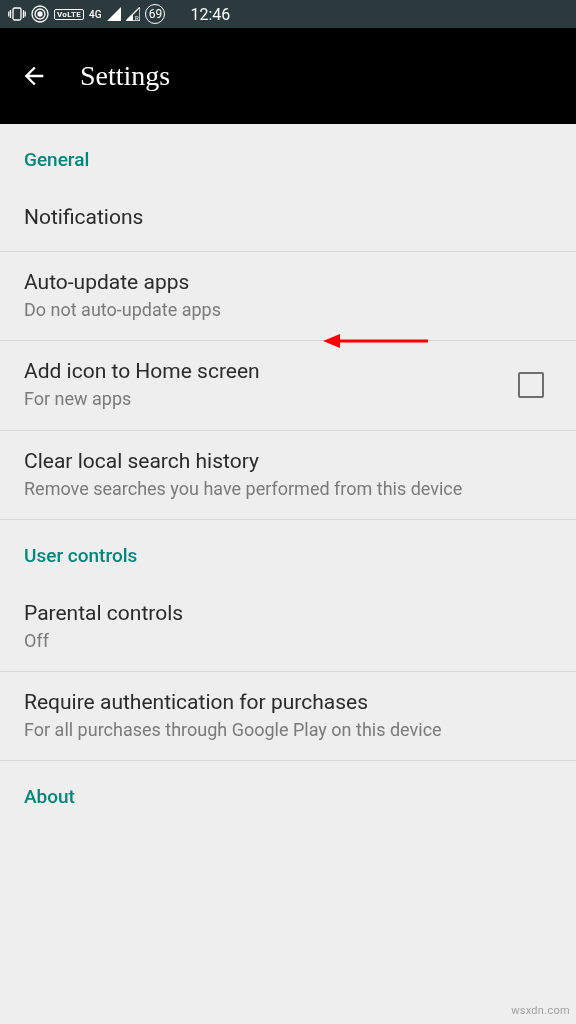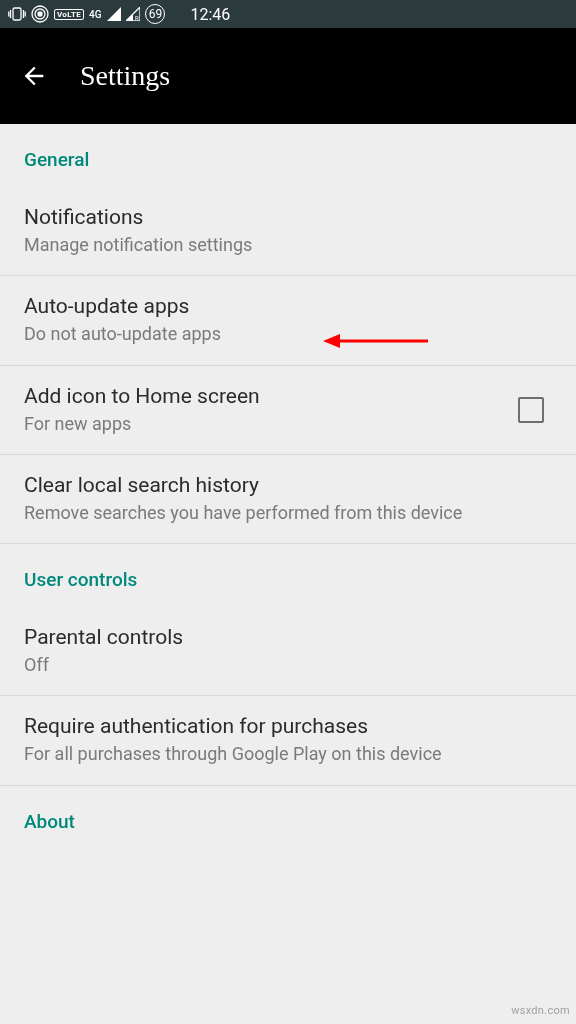--- a/index.html
+++ b/index.html
@@ -160,21 +160,20 @@
       </svg>
   </span>
   <span class="app-title">Settings</span>
 </div>
 
 <div class="content">
   <div class="section-header">General</div>
 
   <div class="list-item">
     <div class="item-title">Notifications</div>
-    <div class="item-subtitle">Manage notification settings</div>
   </div>
 
   <div class="list-item">
     <div class="item-title">Auto-update apps</div>
     <div class="item-subtitle">Do not auto-update apps</div>
   </div>
 
   <div class="list-item with-checkbox">
     <div class="item-text">
       <div class="item-title">Add icon to Home screen</div>

